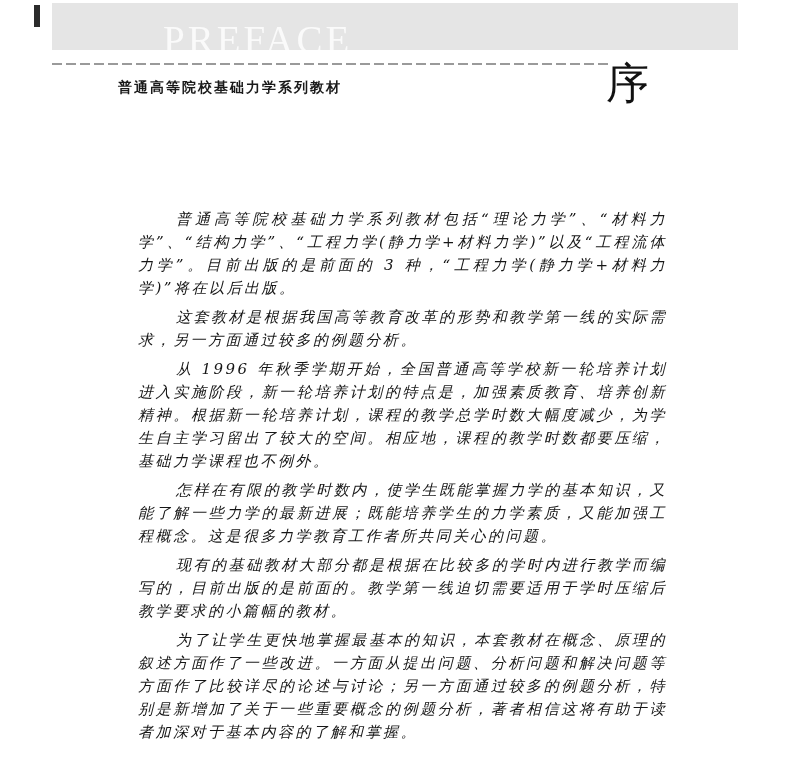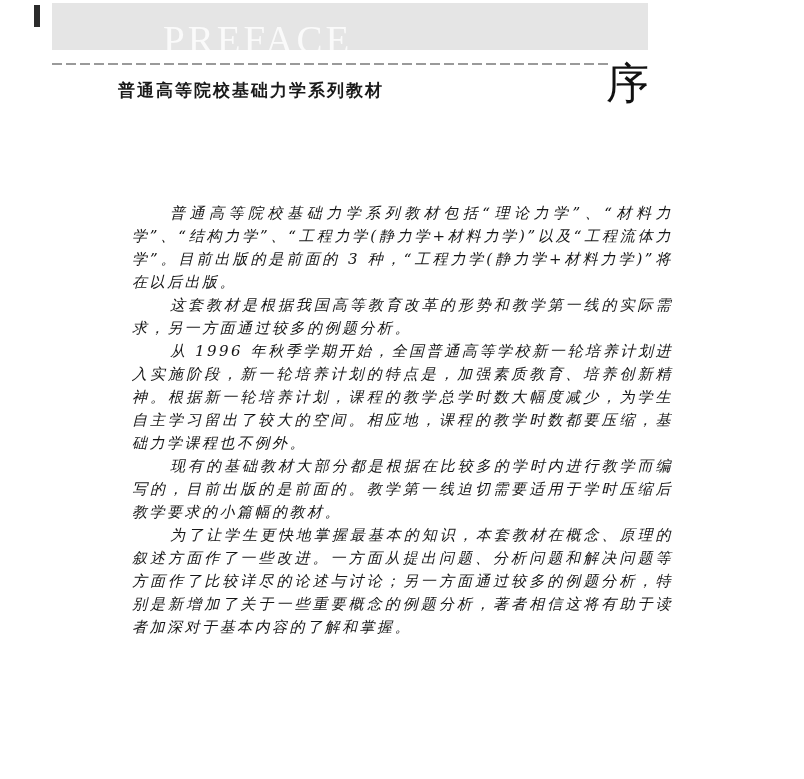--- a/index.html
+++ b/index.html
@@ -20,21 +20,21 @@
     left: 34px;
     top: 5px;
     width: 6px;
     height: 22px;
     background: #2b2b2b;
   }
   .band {
     position: absolute;
     left: 52px;
     top: 3px;
-    width: 596px;
+    width: 686px;
     height: 47px;
     background: #e5e5e5;
     overflow: hidden;
   }
   .preface {
     position: absolute;
     left: 111px;
     top: 17px;
     font-family: "Liberation Serif", serif;
     font-size: 39px;
@@ -51,21 +51,21 @@
     width: 556px;
     height: 2px;
     background: repeating-linear-gradient(to right, #9a9a9a 0 10px, transparent 10px 14px);
   }
   .series-title {
     position: absolute;
     left: 118px;
     top: 79px;
     font-family: "DejaVu Sans", "Liberation Sans", sans-serif;
     font-weight: bold;
-    font-size: 17px;
+    font-size: 14px;
     letter-spacing: 2px;
     color: #1a1a1a;
     white-space: nowrap;
   }
   .chapter-title {
     position: absolute;
     left: 606px;
     top: 62px;
     font-family: "DejaVu Serif", serif;
     font-size: 43px;
@@ -80,21 +80,21 @@
     color: #161616;
     font-family: "DejaVu Serif", serif;
     font-style: italic;
     font-size: 15px;
     line-height: 23px;
     letter-spacing: 2.5px;
     text-align: justify;
     text-justify: inter-character;
   }
   .body-text p {
-    margin: 0;
+    margin: 6px;
     padding: 0;
     text-indent: 38px;
   }
 </style>
 </head>
 <body>
 
 <div class="page">
 
   <div class="corner-mark"></div>
@@ -106,18 +106,19 @@
   <div class="dashed-divider"></div>
 
   <span class="series-title">普通高等院校基础力学系列教材</span>
 
   <span class="chapter-title">序</span>
 
   <div class="body-text">
     <p>普通高等院校基础力学系列教材包括“理论力学”、“材料力学”、“结构力学”、“工程力学(静力学+材料力学)”以及“工程流体力学”。目前出版的是前面的 3 种，“工程力学(静力学+材料力学)”将在以后出版。</p>
     <p>这套教材是根据我国高等教育改革的形势和教学第一线的实际需求，另一方面通过较多的例题分析。</p>
     <p>从 1996 年秋季学期开始，全国普通高等学校新一轮培养计划进入实施阶段，新一轮培养计划的特点是，加强素质教育、培养创新精神。根据新一轮培养计划，课程的教学总学时数大幅度减少，为学生自主学习留出了较大的空间。相应地，课程的教学时数都要压缩，基础力学课程也不例外。</p>
+    <p>怎样在有限的教学时数内，使学生既能掌握力学的基本知识，又能了解一些力学的最新进展；既能培养学生的力学素质，又能加强工程概念。这是很多力学教育工作者所共同关心的问题。</p>
     <p>现有的基础教材大部分都是根据在比较多的学时内进行教学而编写的，目前出版的是前面的。教学第一线迫切需要适用于学时压缩后教学要求的小篇幅的教材。</p>
     <p>为了让学生更快地掌握最基本的知识，本套教材在概念、原理的叙述方面作了一些改进。一方面从提出问题、分析问题和解决问题等方面作了比较详尽的论述与讨论；另一方面通过较多的例题分析，特别是新增加了关于一些重要概念的例题分析，著者相信这将有助于读者加深对于基本内容的了解和掌握。</p>
 
   </div>
 
 </div>
 
 </body></html>

